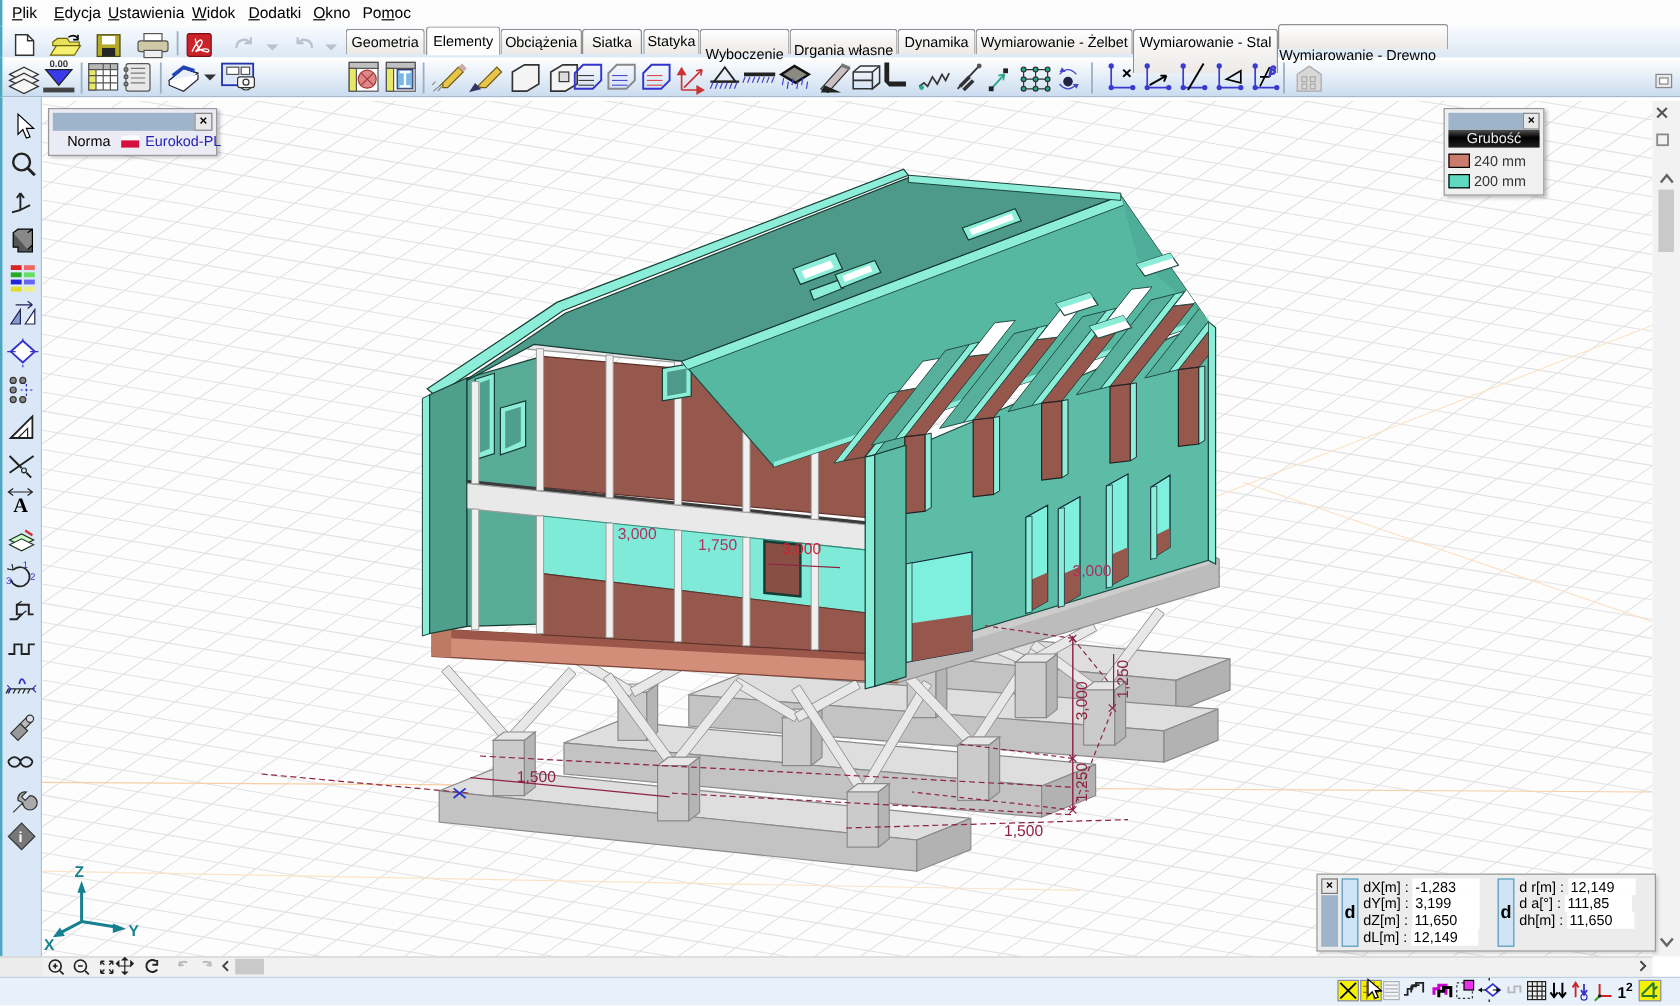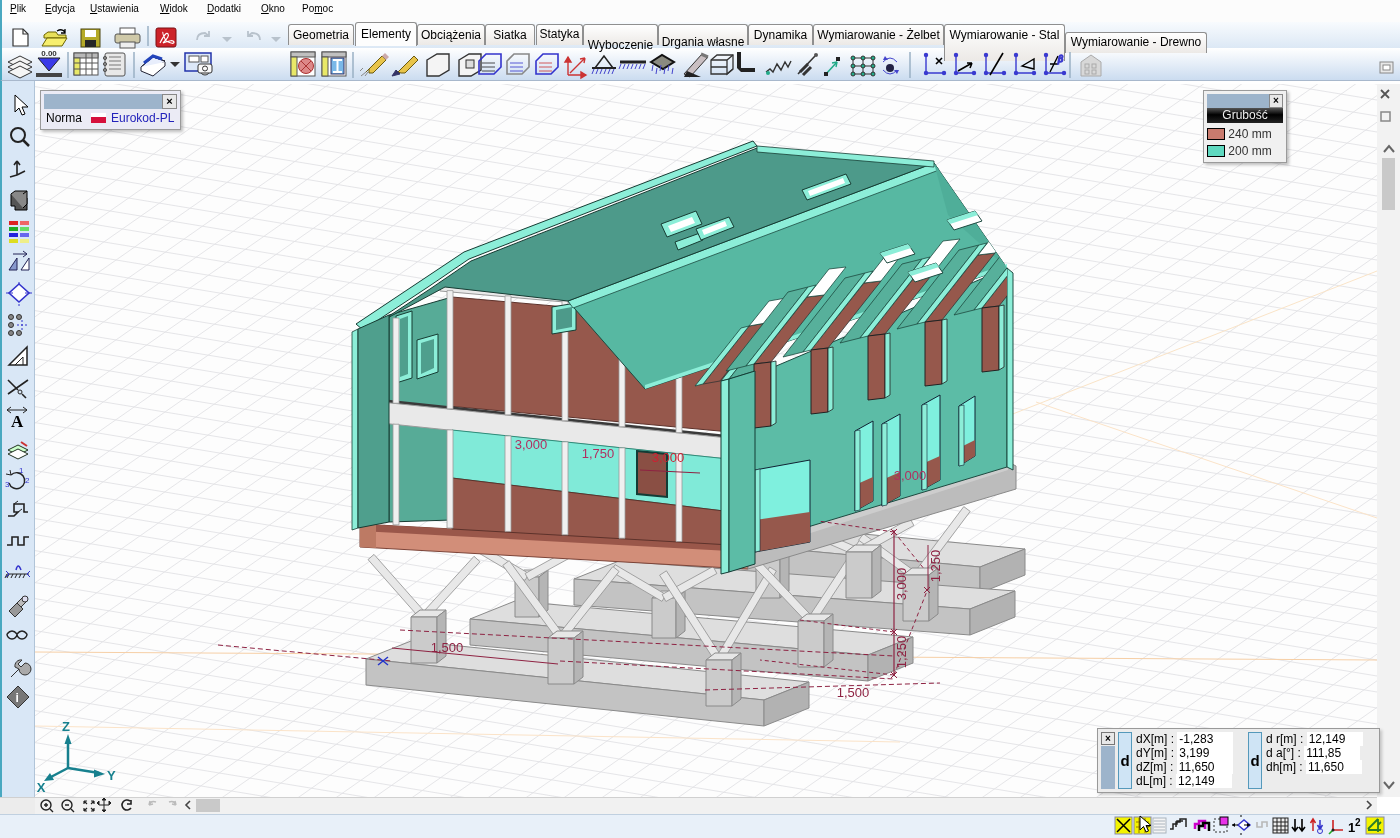--- a/index.html
+++ b/index.html
@@ -345,42 +345,42 @@
     <line x1="68.0" y1="768.0" x2="68.0" y2="740.0" stroke="#17808e" stroke-width="2.5"></line>
     <polygon points="68.0,734.0 64.5,744.0 71.5,744.0" fill="#17808e"></polygon>
     <line x1="68.0" y1="768.0" x2="99.0" y2="773.0" stroke="#17808e" stroke-width="2.5"></line>
     <polygon points="105.0,774.0 94.0,769.5 94.0,777.5" fill="#17808e"></polygon>
     <line x1="68.0" y1="768.0" x2="49.0" y2="778.0" stroke="#17808e" stroke-width="2.5"></line>
     <polygon points="44.0,781.0 54.0,780.0 50.0,773.0" fill="#17808e"></polygon>
     <text x="66" y="731" font-size="13" fill="#17808e" text-anchor="middle" font-family="Liberation Sans, sans-serif" font-weight="bold">Z</text>
     <text x="107" y="780" font-size="13" fill="#17808e" text-anchor="start" font-family="Liberation Sans, sans-serif" font-weight="bold">Y</text>
     <text x="41" y="792" font-size="13" fill="#17808e" text-anchor="middle" font-family="Liberation Sans, sans-serif" font-weight="bold">X</text>
 </svg>
-<div class="abs" style="left:0;top:0;width:1400px;height:22px;background:#fcfcfc;font-size:10px;color:#000;border-left:2px solid #49a8c0">
+<div class="abs" style="left:0;top:0;width:1400px;height:22px;background:#fcfcfc;font-size:13px;color:#000;border-left:2px solid #49a8c0">
     <span style="position:absolute;left:8px;top:3px"><u>P</u>lik</span>
     <span style="position:absolute;left:43px;top:3px"><u>E</u>dycja</span>
     <span style="position:absolute;left:88px;top:3px"><u>U</u>stawienia</span>
     <span style="position:absolute;left:158px;top:3px"><u>W</u>idok</span>
     <span style="position:absolute;left:205px;top:3px"><u>D</u>odatki</span>
     <span style="position:absolute;left:259px;top:3px"><u>O</u>kno</span>
     <span style="position:absolute;left:300px;top:3px">Po<u>m</u>oc</span>
   </div>
 <div class="abs" style="left:0;top:22px;width:1400px;height:26px;background:linear-gradient(#f8fbfe,#dce8f5);border-left:2px solid #49a8c0"></div>
 <div class="abs" style="left:0;top:48px;width:1400px;height:33px;background:linear-gradient(#ffffff,#cbdcf0);border-bottom:1px solid #a8b8cc;border-left:2px solid #49a8c0"></div>
 <div class="abs" style="left:288px;top:24px;width:66px;height:21px;background:linear-gradient(#ffffff,#ece9e6);border:1px solid #8f8f8f;border-bottom:none;border-radius:3px 3px 0 0;text-align:center;font-size:12px;padding-top:3px;z-index:1">Geometria</div>
 <div class="abs" style="left:355px;top:22px;width:62px;height:24px;background:#fdfdfd;border:1px solid #8f8f8f;border-bottom:none;border-radius:3px 3px 0 0;text-align:center;font-size:12px;padding-top:4px;z-index:3">Elementy</div>
 <div class="abs" style="left:417px;top:24px;width:68px;height:21px;background:linear-gradient(#ffffff,#ece9e6);border:1px solid #8f8f8f;border-bottom:none;border-radius:3px 3px 0 0;text-align:center;font-size:12px;padding-top:3px;z-index:1">Obciążenia</div>
 <div class="abs" style="left:485px;top:24px;width:50px;height:21px;background:linear-gradient(#ffffff,#ece9e6);border:1px solid #8f8f8f;border-bottom:none;border-radius:3px 3px 0 0;text-align:center;font-size:12px;padding-top:3px;z-index:1">Siatka</div>
 <div class="abs" style="left:536px;top:24px;width:47px;height:21px;background:linear-gradient(#ffffff,#ece9e6);border:1px solid #8f8f8f;border-bottom:none;border-radius:3px 3px 0 0;text-align:center;font-size:12px;padding-top:2px;z-index:1">Statyka</div>
 <div class="abs" style="left:583px;top:24px;width:75px;height:21px;background:linear-gradient(#ffffff,#ece9e6);border:1px solid #8f8f8f;border-bottom:none;border-radius:3px 3px 0 0;text-align:center;font-size:12px;padding-top:13px;z-index:1">Wyboczenie</div>
 <div class="abs" style="left:658px;top:24px;width:90px;height:21px;background:linear-gradient(#ffffff,#ece9e6);border:1px solid #8f8f8f;border-bottom:none;border-radius:3px 3px 0 0;text-align:center;font-size:12px;padding-top:10px;z-index:1">Drgania własne</div>
 <div class="abs" style="left:748px;top:24px;width:65px;height:21px;background:linear-gradient(#ffffff,#ece9e6);border:1px solid #8f8f8f;border-bottom:none;border-radius:3px 3px 0 0;text-align:center;font-size:12px;padding-top:3px;z-index:1">Dynamika</div>
 <div class="abs" style="left:813px;top:24px;width:131px;height:21px;background:linear-gradient(#ffffff,#ece9e6);border:1px solid #8f8f8f;border-bottom:none;border-radius:3px 3px 0 0;text-align:center;font-size:12px;padding-top:3px;z-index:1">Wymiarowanie - Żelbet</div>
 <div class="abs" style="left:944px;top:24px;width:121px;height:37px;background:linear-gradient(#ffffff,#ece9e6);border:1px solid #8f8f8f;border-bottom:none;border-radius:3px 3px 0 0;text-align:center;font-size:12px;padding-top:3px;z-index:1">Wymiarowanie - Stal</div>
-<div class="abs" style="left:1065px;top:32px;width:142px;height:21px;background:linear-gradient(#ffffff,#ece9e6);border:1px solid #8f8f8f;border-bottom:none;border-radius:3px 3px 0 0;text-align:center;font-size:12px;padding-top:2px;z-index:1">Wymiarowanie - Drewno</div>
+<div class="abs" style="left:1065px;top:20px;width:142px;height:21px;background:linear-gradient(#ffffff,#ece9e6);border:1px solid #8f8f8f;border-bottom:none;border-radius:3px 3px 0 0;font-size:12px;padding-top:18px;z-index:1">Wymiarowanie - Drewno</div>
 <svg class="abs" style="left:0;top:0;z-index:5" width="1400" height="82" xmlns="http://www.w3.org/2000/svg">
     <g stroke="#333" fill="#fff" stroke-width="1.2">
       <path d="M13,29 h10 l5,5 v12 h-15 z"></path>
       <path d="M23,29 v5 h5" fill="none"></path>
     </g>
     <path d="M44,35 l4,-3 h8 l2,3 h8 v3 h-22 z" fill="#e8e05a" stroke="#6b6200"></path>
     <path d="M42,46 l5,-8 h20 l-5,8 z" fill="#f7ef6e" stroke="#6b6200"></path>
     <path d="M57,31 q5,-3 8,1 m0,-3 v4 h-4" fill="none" stroke="#000" stroke-width="1.3"></path>
     <rect x="81" y="29" width="19" height="18" fill="#b5aa28" stroke="#4a4410"></rect>
     <rect x="85" y="30" width="11" height="7" fill="#fff"></rect>
@@ -747,21 +747,21 @@
     <path d="M1140,816 v14 l3.5,-3.5 l2.5,5.5 2.5,-1 -2.5,-5.5 h5 z" fill="#fff" stroke="#000" stroke-width="1"></path>
     <g stroke="#888" fill="#e8e8e8">
       <rect x="1380" y="62" width="13" height="11"></rect>
       <rect x="1383" y="65" width="7" height="5" fill="#fff"></rect>
     </g>
   </svg>
 <div class="abs" style="left:40px;top:90px;z-index:10;width:141px;white-space:nowrap;background:#ebebf5;border:1px solid #9a9a9a;box-shadow:2px 2px 3px rgba(0,0,0,0.25);padding:3px">
 <div style="height:15px;background:#9db4cb;position:relative">
       <div style="position:absolute;right:0;top:0;width:15px;height:15px;background:#e8e8e8;border:1px solid #888;font-size:11px;line-height:12px;text-align:center;font-weight:bold">×</div>
     </div>
-<div style="height:17px;font-size:12px;padding-top:2px"><span style="margin-left:2px">Norma</span><span style="display:inline-block;width:15px;height:10px;margin-left:9px;vertical-align:-1px"><span style="display:block;height:4px;background:#fff"></span><span style="display:block;height:6px;background:#d6103c"></span></span><span style="color:#2222bb;margin-left:5px">Eurokod-PL</span></div>
+<div style="height:17px;font-size:12px;padding-top:2px"><span style="margin-left:12px">Norma</span><span style="display:inline-block;width:15px;height:10px;margin-left:9px;vertical-align:-1px"><span style="display:block;height:4px;background:#fff"></span><span style="display:block;height:6px;background:#d6103c"></span></span><span style="color:#2222bb;margin-left:5px">Eurokod-PL</span></div>
 </div>
 <div class="abs" style="left:1203px;top:90px;z-index:10;width:84px;background:#f0f0f0;border:1px solid #9a9a9a;box-shadow:2px 2px 3px rgba(0,0,0,0.25);padding:3px 3px 4px 3px">
 <div style="height:14px;background:#9db4cb;position:relative">
       <div style="position:absolute;right:0;top:0;width:14px;height:14px;background:#e8e8e8;border:1px solid #888;font-size:10px;line-height:11px;text-align:center;font-weight:bold">×</div>
     </div>
 <div style="height:15px;background:linear-gradient(#555,#000 45%,#222);color:#eee;font-size:12px;text-align:center;line-height:15px">Grubość</div>
 <div style="margin-top:4px;font-size:12px;color:#333"><span style="display:inline-block;width:18px;height:12px;background:#c97b6e;border:1px solid #000;vertical-align:-2px"></span> <span>240 mm</span></div>
 <div style="margin-top:3px;font-size:12px;color:#333"><span style="display:inline-block;width:18px;height:12px;background:#5fd9c0;border:1px solid #000;vertical-align:-2px"></span> <span>200 mm</span></div>
 </div>
 <div class="abs" style="left:1097px;top:728px;z-index:10;width:283px;height:65px;background:#ececec;border:1px solid #999;box-shadow:2px 2px 3px rgba(0,0,0,0.2);padding:2px">

